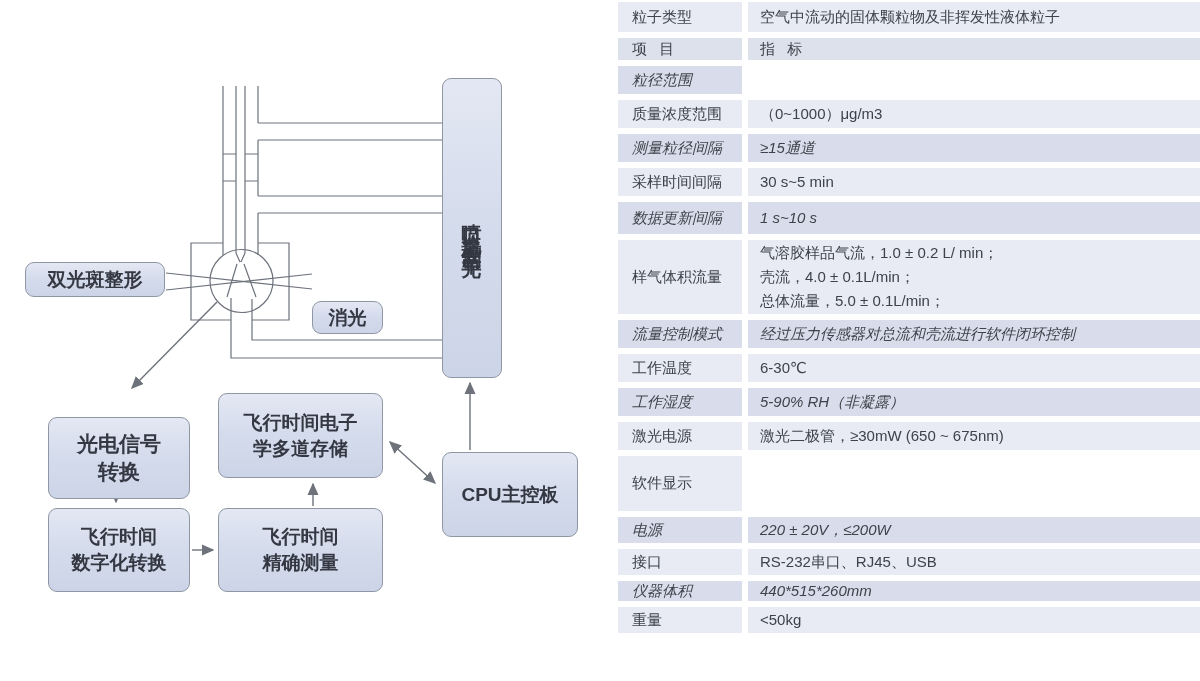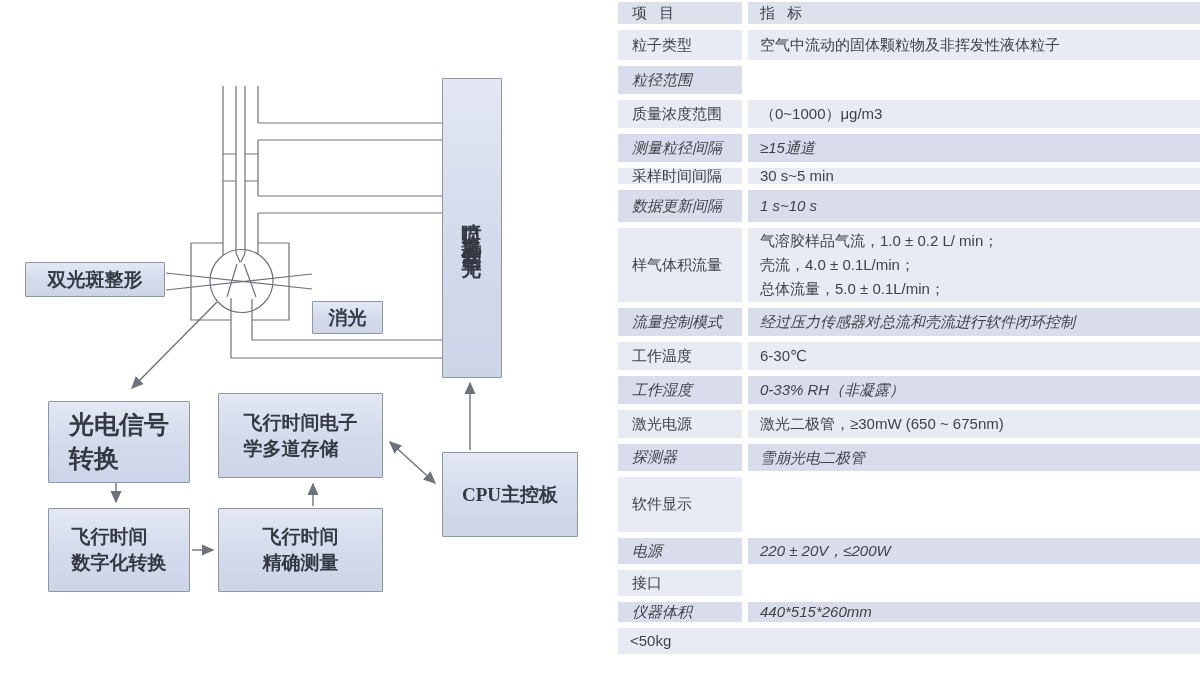--- a/index.html
+++ b/index.html
@@ -4,24 +4,24 @@
 <style>
   html,body{margin:0;padding:0;background:#fff;}
   #page{position:relative;width:1200px;height:681px;background:#ffffff;overflow:hidden;
         font-family:"Liberation Sans","DejaVu Sans",sans-serif;}
 
   
   #diagram{position:absolute;left:0;top:0;width:618px;height:681px;}
   #diagram svg{position:absolute;left:0;top:0;}
   .dbox{position:absolute;box-sizing:border-box;
         background:linear-gradient(180deg,#e4e8f4 0%,#d5dcec 45%,#ccd4e7 100%);
-        border:1.5px solid #8f96a4;border-radius:1px;
+        border:1.5px solid #8f96a4;border-radius:9px;
         display:flex;align-items:center;justify-content:center;
-        color:#343843;font-weight:600;
-        white-space:pre-line;line-height:1.35;z-index:2;font-family:Liberation Serif, serif;}
+        color:#343843;font-weight:600;text-align:center;
+        white-space:pre-line;line-height:1.35;z-index:2;}
   .dbox.vertical{writing-mode:vertical-lr;text-orientation:upright;
         letter-spacing:5px;line-height:1;}
 
   
   #spec-table{position:absolute;left:618px;top:2px;width:582px;}
   .trow{display:flex;align-items:stretch;margin-bottom:6px;}
   .tlabel{width:130px;flex:0 0 130px;display:flex;align-items:center;
           padding-left:14px;box-sizing:border-box;border-right:6px solid #fff;
           color:#3e434b;font-size:15px;}
   .tvalue{flex:1;display:flex;align-items:center;padding-left:12px;
@@ -86,56 +86,56 @@
         </g>
       </g>
     </svg>
 
     <div class="dbox" style="left:25px;top:262px;width:140px;height:35px;font-size:19px;">双光斑整形</div>
 
     <div class="dbox" style="left:312px;top:265px;width:71px;height:33px;font-size:19px;margin-top:36px;">消光</div>
 
     <div class="dbox vertical" style="left:442px;top:78px;width:60px;height:300px;font-size:20px;">喷口流量控制单元</div>
 
-    <div class="dbox" style="left:48px;top:401px;width:142px;height:82px;font-size:25px;">光电信号
+    <div class="dbox" style="left:48px;top:417px;width:142px;height:82px;font-size:21px;">光电信号
 转换</div>
 
     <div class="dbox" style="left:218px;top:393px;width:165px;height:85px;font-size:19px;">飞行时间电子
 学多道存储</div>
 
     <div class="dbox" style="left:48px;top:508px;width:142px;height:84px;font-size:19px;">飞行时间
 数字化转换</div>
 
     <div class="dbox" style="left:218px;top:508px;width:165px;height:84px;font-size:19px;">飞行时间
 精确测量</div>
 
     <div class="dbox" style="left:442px;top:452px;width:136px;height:85px;font-size:19px;">CPU主控板</div>
   </div>
 
   <div id="spec-table">
+    <div class="trow row-light" style="height:30px">
+      <div class="tlabel">粒子类型</div>
+      <div class="tvalue">空气中流动的固体颗粒物及非挥发性液体粒子</div>
+    </div>
     <div class="trow row-header" style="height:22px">
       <div class="tlabel">项 目</div>
       <div class="tvalue">指 标</div>
-    </div>
-    <div class="trow row-light" style="height:30px">
-      <div class="tlabel">粒子类型</div>
-      <div class="tvalue">空气中流动的固体颗粒物及非挥发性液体粒子</div>
     </div>
     <div class="trow row-dark" style="height:28px">
       <div class="tlabel">粒径范围</div>
     </div>
     <div class="trow row-light" style="height:28px">
       <div class="tlabel">质量浓度范围</div>
       <div class="tvalue">（0~1000）μg/m3</div>
     </div>
     <div class="trow row-dark" style="height:28px">
       <div class="tlabel">测量粒径间隔</div>
       <div class="tvalue">≥15通道</div>
     </div>
-    <div class="trow row-light" style="height:16px">
+    <div class="trow row-light" style="height:28px">
       <div class="tlabel">采样时间间隔</div>
       <div class="tvalue">30 s~5 min</div>
     </div>
     <div class="trow row-dark" style="height:32px">
       <div class="tlabel">数据更新间隔</div>
       <div class="tvalue">1 s~10 s</div>
     </div>
     <div class="trow row-light" style="height:74px">
       <div class="tlabel">样气体积流量</div>
       <div class="tvalue">气溶胶样品气流，1.0 ± 0.2 L/ min；
@@ -145,42 +145,40 @@
     <div class="trow row-dark" style="height:28px">
       <div class="tlabel">流量控制模式</div>
       <div class="tvalue">经过压力传感器对总流和壳流进行软件闭环控制</div>
     </div>
     <div class="trow row-light" style="height:28px">
       <div class="tlabel">工作温度</div>
       <div class="tvalue">6-30℃</div>
     </div>
     <div class="trow row-dark" style="height:28px">
       <div class="tlabel">工作湿度</div>
-      <div class="tvalue">0-33% RH（非凝露）</div>
+      <div class="tvalue">5-90% RH（非凝露）</div>
     </div>
     <div class="trow row-light" style="height:28px">
       <div class="tlabel">激光电源</div>
       <div class="tvalue">激光二极管，≥30mW (650 ~ 675nm)</div>
-    </div>
-    <div class="trow row-dark" style="height:27px">
-      <div class="tlabel">探测器</div>
-      <div class="tvalue">雪崩光电二极管</div>
     </div>
     <div class="trow row-light" style="height:55px">
       <div class="tlabel">软件显示</div>
     </div>
     <div class="trow row-dark" style="height:26px">
       <div class="tlabel">电源</div>
       <div class="tvalue">220 ± 20V，≤200W</div>
     </div>
     <div class="trow row-light" style="height:26px">
       <div class="tlabel">接口</div>
+      <div class="tvalue">RS-232串口、RJ45、USB</div>
     </div>
     <div class="trow row-dark" style="height:20px">
       <div class="tlabel">仪器体积</div>
       <div class="tvalue">440*515*260mm</div>
     </div>
     <div class="trow row-light" style="height:26px">
+      <div class="tlabel">重量</div>
       <div class="tvalue">&lt;50kg</div>
     </div>
   </div>
 
 </div>
 
 </body></html>

